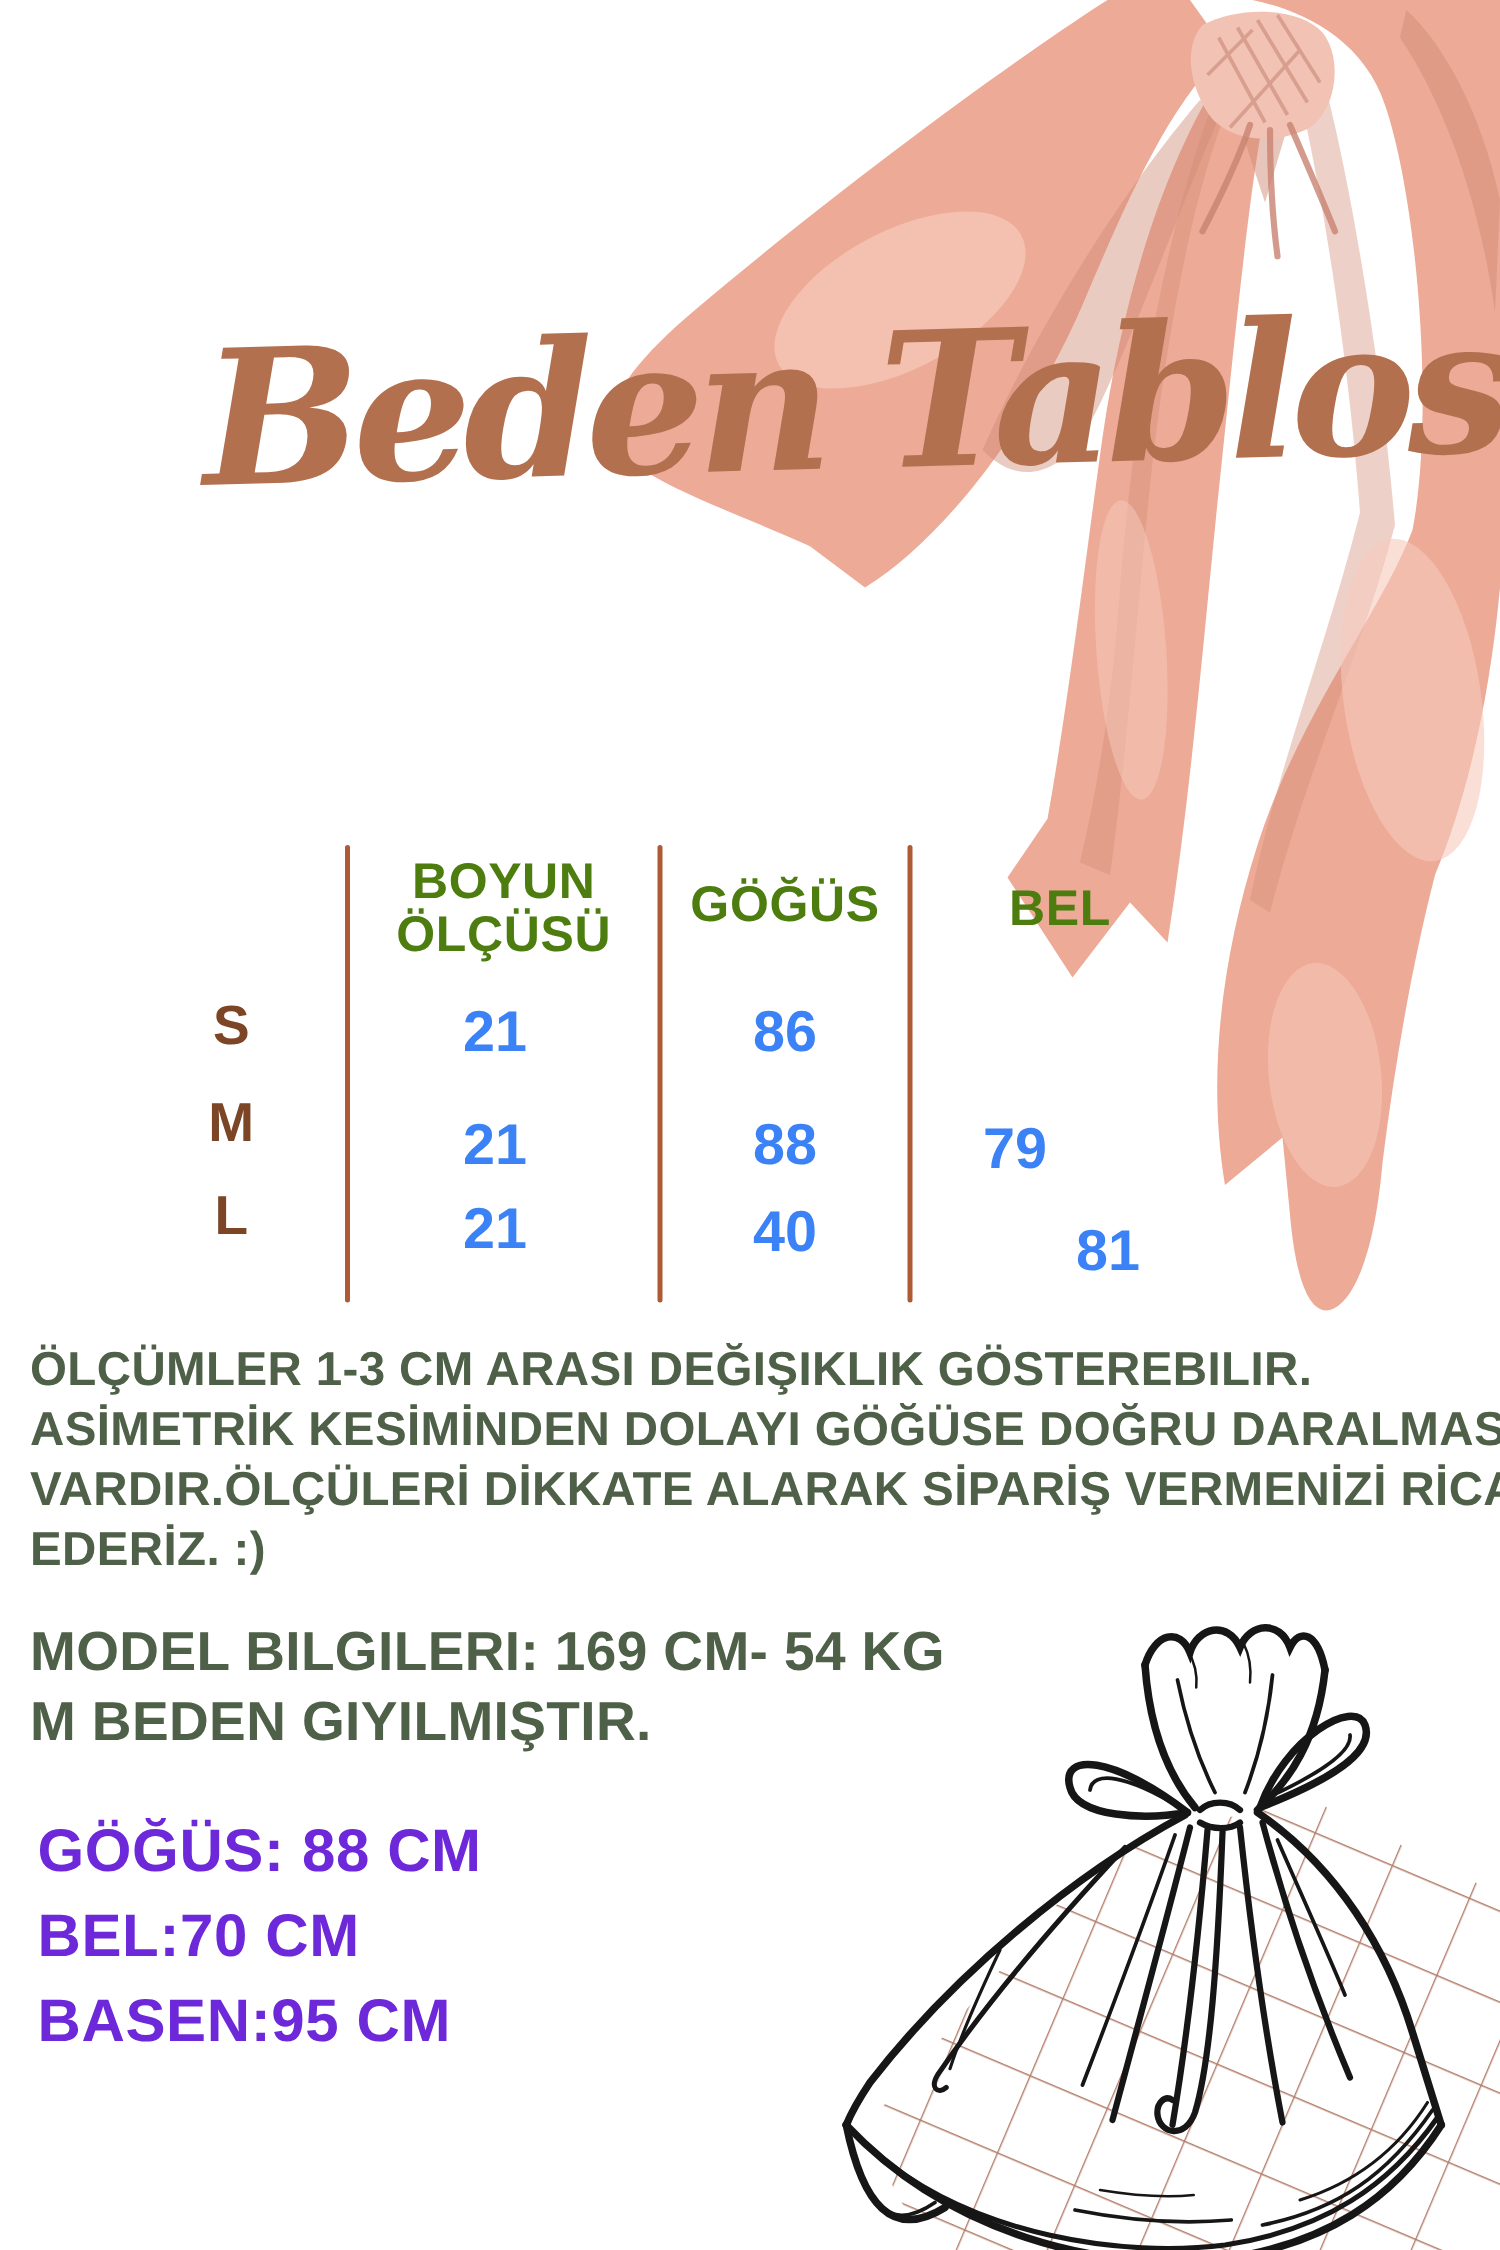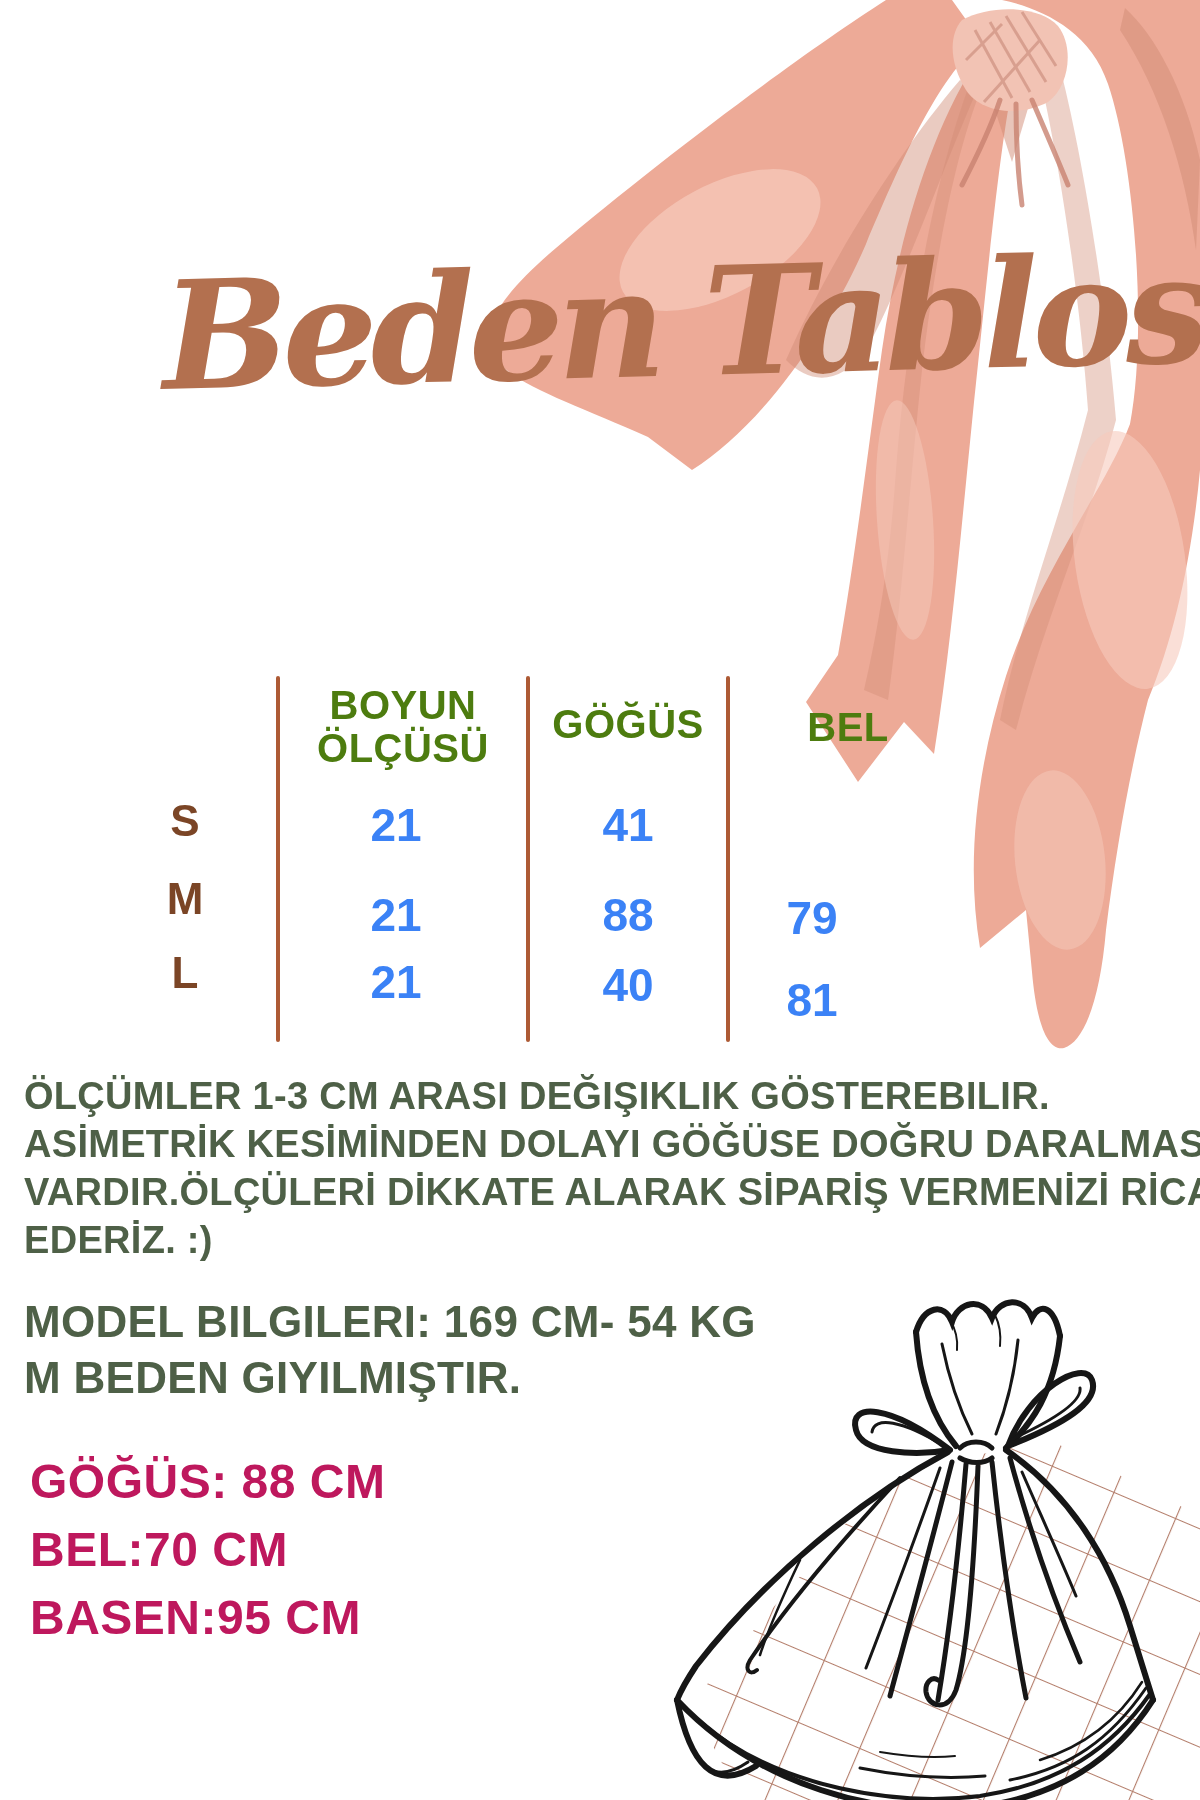--- a/index.html
+++ b/index.html
@@ -21,21 +21,21 @@
   .cell{position:absolute;width:200px;text-align:center;font-weight:bold;white-space:nowrap;z-index:2;}
   .hdr{color:#4d7c0f;font-size:40px;line-height:43px;letter-spacing:.5px;}
   .val{color:#3b82f6;font-size:46px;}
   .sz{color:#7b4526;font-size:44px;}
 
   
   .notes{left:24px;top:1072px;color:#4e6047;font-weight:bold;font-size:38px;line-height:48px;
          letter-spacing:.3px;white-space:nowrap;}
   .model{left:24px;top:1294px;color:#4e6047;font-weight:bold;font-size:44px;line-height:56px;
          letter-spacing:.3px;white-space:nowrap;}
-  .meas{left:30px;top:1448px;color:#be185d;font-weight:bold;font-size:48px;line-height:68px;
+  .meas{left:30px;top:1448px;color:#6d28d9;font-weight:bold;font-size:48px;line-height:68px;
         letter-spacing:.5px;white-space:nowrap;}
 </style>
 </head>
 <body>
 
 <div class="page">
 
   <svg class="art" viewBox="0 0 1200 1800">
     <defs>
       <clipPath id="gridclip">
@@ -144,26 +144,26 @@
   <div class="cell hdr" style="left:748px;top:706px;">BEL</div>
 
   <div class="cell sz" style="left:85px;top:796px;">S</div>
   <div class="cell sz" style="left:85px;top:874px;">M</div>
   <div class="cell sz" style="left:85px;top:948px;">L</div>
 
   <div class="cell val" style="left:296px;top:798px;">21</div>
   <div class="cell val" style="left:296px;top:888px;">21</div>
   <div class="cell val" style="left:296px;top:955px;">21</div>
 
-  <div class="cell val" style="left:528px;top:798px;">41</div>
+  <div class="cell val" style="left:528px;top:798px;">86</div>
   <div class="cell val" style="left:528px;top:888px;">88</div>
   <div class="cell val" style="left:528px;top:958px;">40</div>
 
   <div class="cell val" style="left:712px;top:891px;">79</div>
-  <div class="cell val" style="left:712px;top:973px;">81</div>
+  <div class="cell val" style="left:712px;top:973px;text-align:right;">81</div>
 
   <div class="txt notes">
     <div>ÖLÇÜMLER 1-3 CM ARASI DEĞIŞIKLIK GÖSTEREBILIR.</div>
     <div>ASİMETRİK KESİMİNDEN DOLAYI GÖĞÜSE DOĞRU DARALMASI</div>
     <div>VARDIR.ÖLÇÜLERİ DİKKATE ALARAK SİPARİŞ VERMENİZİ RİCA</div>
     <div>EDERİZ. :)</div>
   </div>
 
   <div class="txt model">
     <div>MODEL BILGILERI: 169 CM- 54 KG</div>

